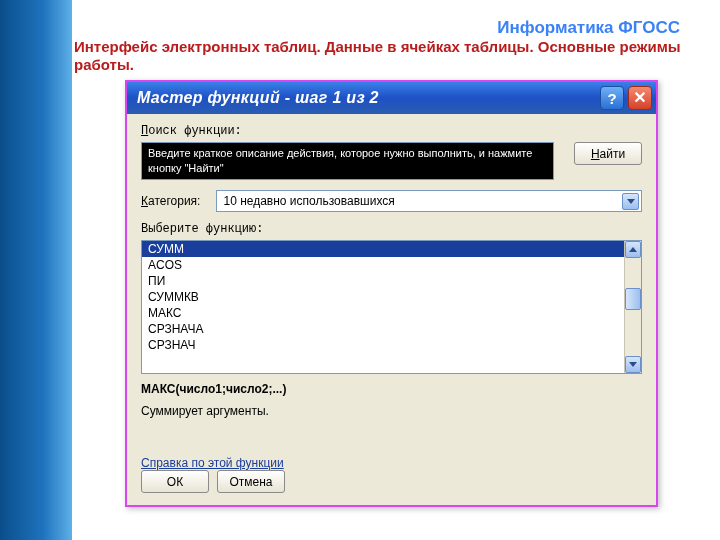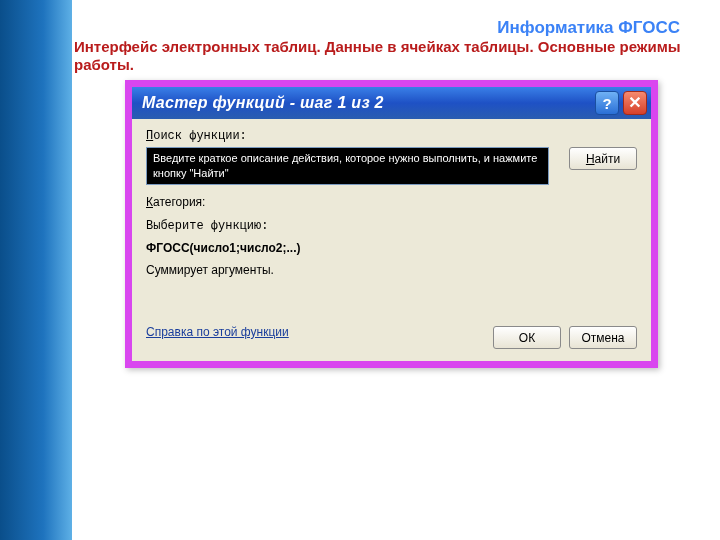--- a/index.html
+++ b/index.html
@@ -24,21 +24,21 @@
     position: absolute;
     top: 38px; left: 74px; right: 30px;
     font-weight: 700; font-size: 15px;
     color: #b91c1c; line-height: 1.2;
   }
 
   .dialog {
     position: absolute;
     left: 125px; top: 80px;
     width: 533px;
-    border: 7px solid #d946ef;
+    border: 2px solid #d946ef;
     box-shadow: 2px 2px 6px rgba(0,0,0,0.25);
     background: #ece9d8;
     font-size: 12px;
     color: #000;
   }
   .titlebar {
     height: 32px;
     background: linear-gradient(to bottom, #3a80e8 0%, #1e51c5 50%, #2a5db0 100%);
     display: flex; align-items: center;
     padding: 0 4px 0 10px;
@@ -137,26 +137,27 @@
   .vtrack { flex: 1; background: #ece9d8; position: relative; }
   .vthumb {
     position: absolute; top: 30px; left: 0; right: 0; height: 22px;
     background: linear-gradient(to right,#d6e6fb,#9cbef0);
     border: 1px solid #6a8fc9;
     border-radius: 2px;
   }
   .sig { font-weight: 700; font-size: 12px; margin-top: 8px; }
   .desc { font-size: 12px; margin-top: 8px; }
   .dlg-footer {
-    display: flex; align-items: center;
+    display: flex; 
     padding: 8px 14px 12px 14px;
     margin-top: 26px;
+    flex-direction: column;
   }
   .helplink { color: #1a3e9c; text-decoration: underline; font-size: 12px; flex: 1; }
-  .footer-btns { display: flex; gap: 8px; margin-top: 11px; }
+  .footer-btns { display: flex; gap: 8px; }
   .u { text-decoration: underline; }
 </style>
 </head>
 <body>
 
 <div class="slide-left-band"></div>
 
 <div class="slide-header">Информатика ФГОСС</div>
 <div class="slide-subtitle">Интерфейс электронных таблиц. Данные в ячейках таблицы. Основные режимы работы.</div>
 
@@ -173,26 +174,48 @@
     <div class="search-row">
       <div class="search-text">Введите краткое описание действия, которое нужно выполнить, и нажмите кнопку "Найти"</div>
       <div class="btn">
           <span class="u">Н</span>
           <span>айти</span>
         </div>
     </div>
 
     <div class="cat-row">
       <span class="lbl-inline"><span class="u">К</span><span>атегория:</span></span>
+      <div class="select">
+        <span>10 недавно использовавшихся</span>
+        <span class="select-arrow"></span>
+      </div>
     </div>
 
     <label class="lbl">Выберите функцию:</label>
 
-
-    <div class="sig">ФГОСС(число1;число2;...)</div>
+    <div class="listbox-wrap">
+      <div class="listbox" id="fn-list">
+          <div class="item selected">СУММ</div>
+          <div class="item">ACOS</div>
+          <div class="item">ПИ</div>
+          <div class="item">СУММКВ</div>
+          <div class="item">МАКС</div>
+          <div class="item">СРЗНАЧА</div>
+          <div class="item">СРЗНАЧ</div>
+        </div>
+      <div class="vscroll">
+        <div class="vbtn up"></div>
+        <div class="vtrack">
+          <div class="vthumb"></div>
+        </div>
+        <div class="vbtn down"></div>
+      </div>
+    </div>
+
+    <div class="sig">МАКС(число1;число2;...)</div>
     <div class="desc">Суммирует аргументы.</div>
   </div>
 
   <div class="dlg-footer">
     <a class="helplink">Справка по этой функции</a>
     <div class="footer-btns">
       <div class="btn">ОК</div>
       <div class="btn">Отмена</div>
     </div>
   </div>

